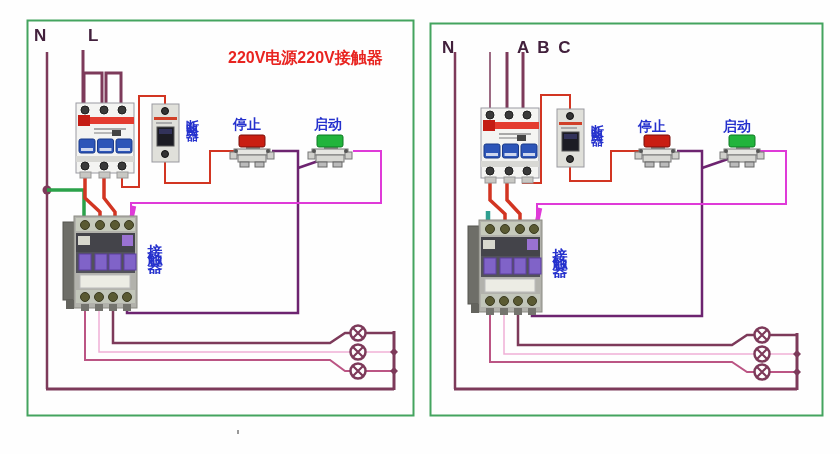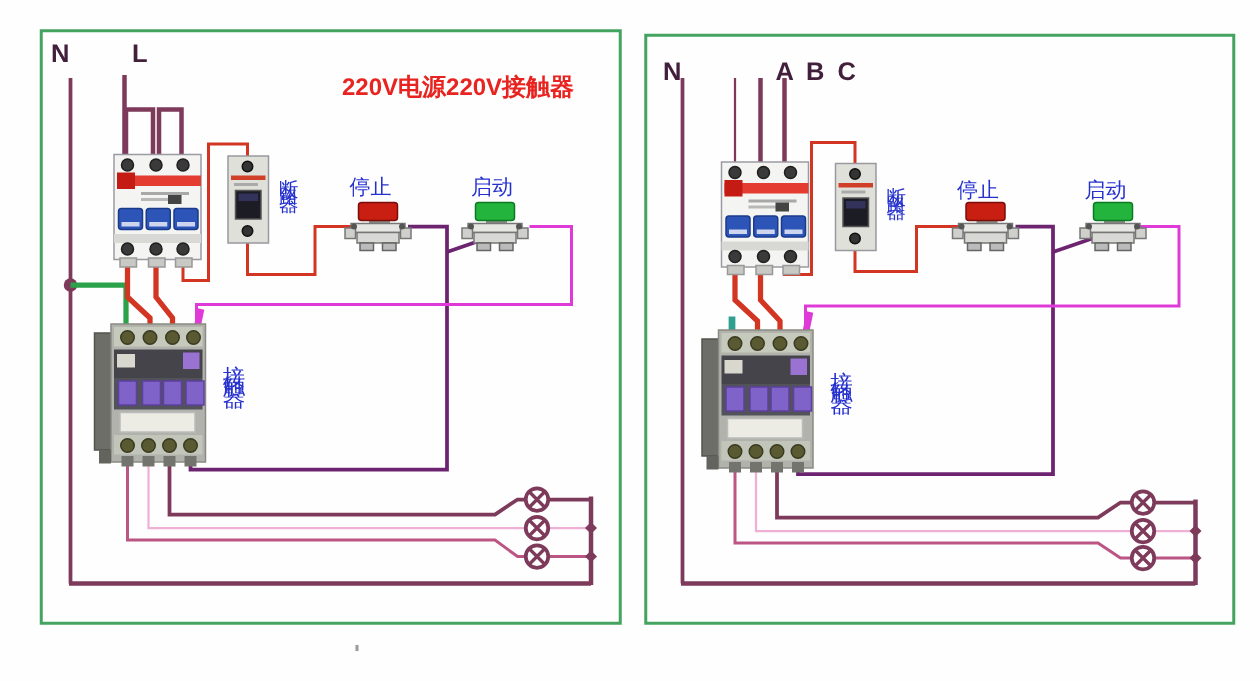--- a/index.html
+++ b/index.html
@@ -11,21 +11,21 @@
   .w-mag{stroke:var(--wire_magenta);fill:none;}
   .w-pur{stroke:var(--wire_purple);fill:none;}
   .w-grn{stroke:var(--wire_green);fill:none;}
   .w-teal{stroke:var(--wire_teal);fill:none;}
   .w-pinkl{stroke:var(--wire_pink_light);fill:none;}
   .w-pinkm{stroke:var(--wire_pink_mid);fill:none;}
   .border-rect{stroke:var(--border);fill:none;stroke-width:2;}
   .txt{position:absolute;white-space:nowrap;}
   .lbl{color:var(--label_dark);font-weight:bold;font-size:17px;}
   .ttl{color:var(--title);font-weight:bold;font-size:16px;}
-  .blu{color:var(--label_blue);font-weight:normal;font-size:14px;}
+  .blu{color:var(--label_blue);font-weight:bold;font-size:14px;}
   .vtext{writing-mode:vertical-rl;text-orientation:upright;white-space:normal;
          letter-spacing:5px;line-height:16px;}
   .vbig{letter-spacing:8px;font-size:15px;}
 </style>
 </head>
 <body>
 
 <div id="stage">
 
 <svg width="840" height="454" viewBox="0 0 840 454">

